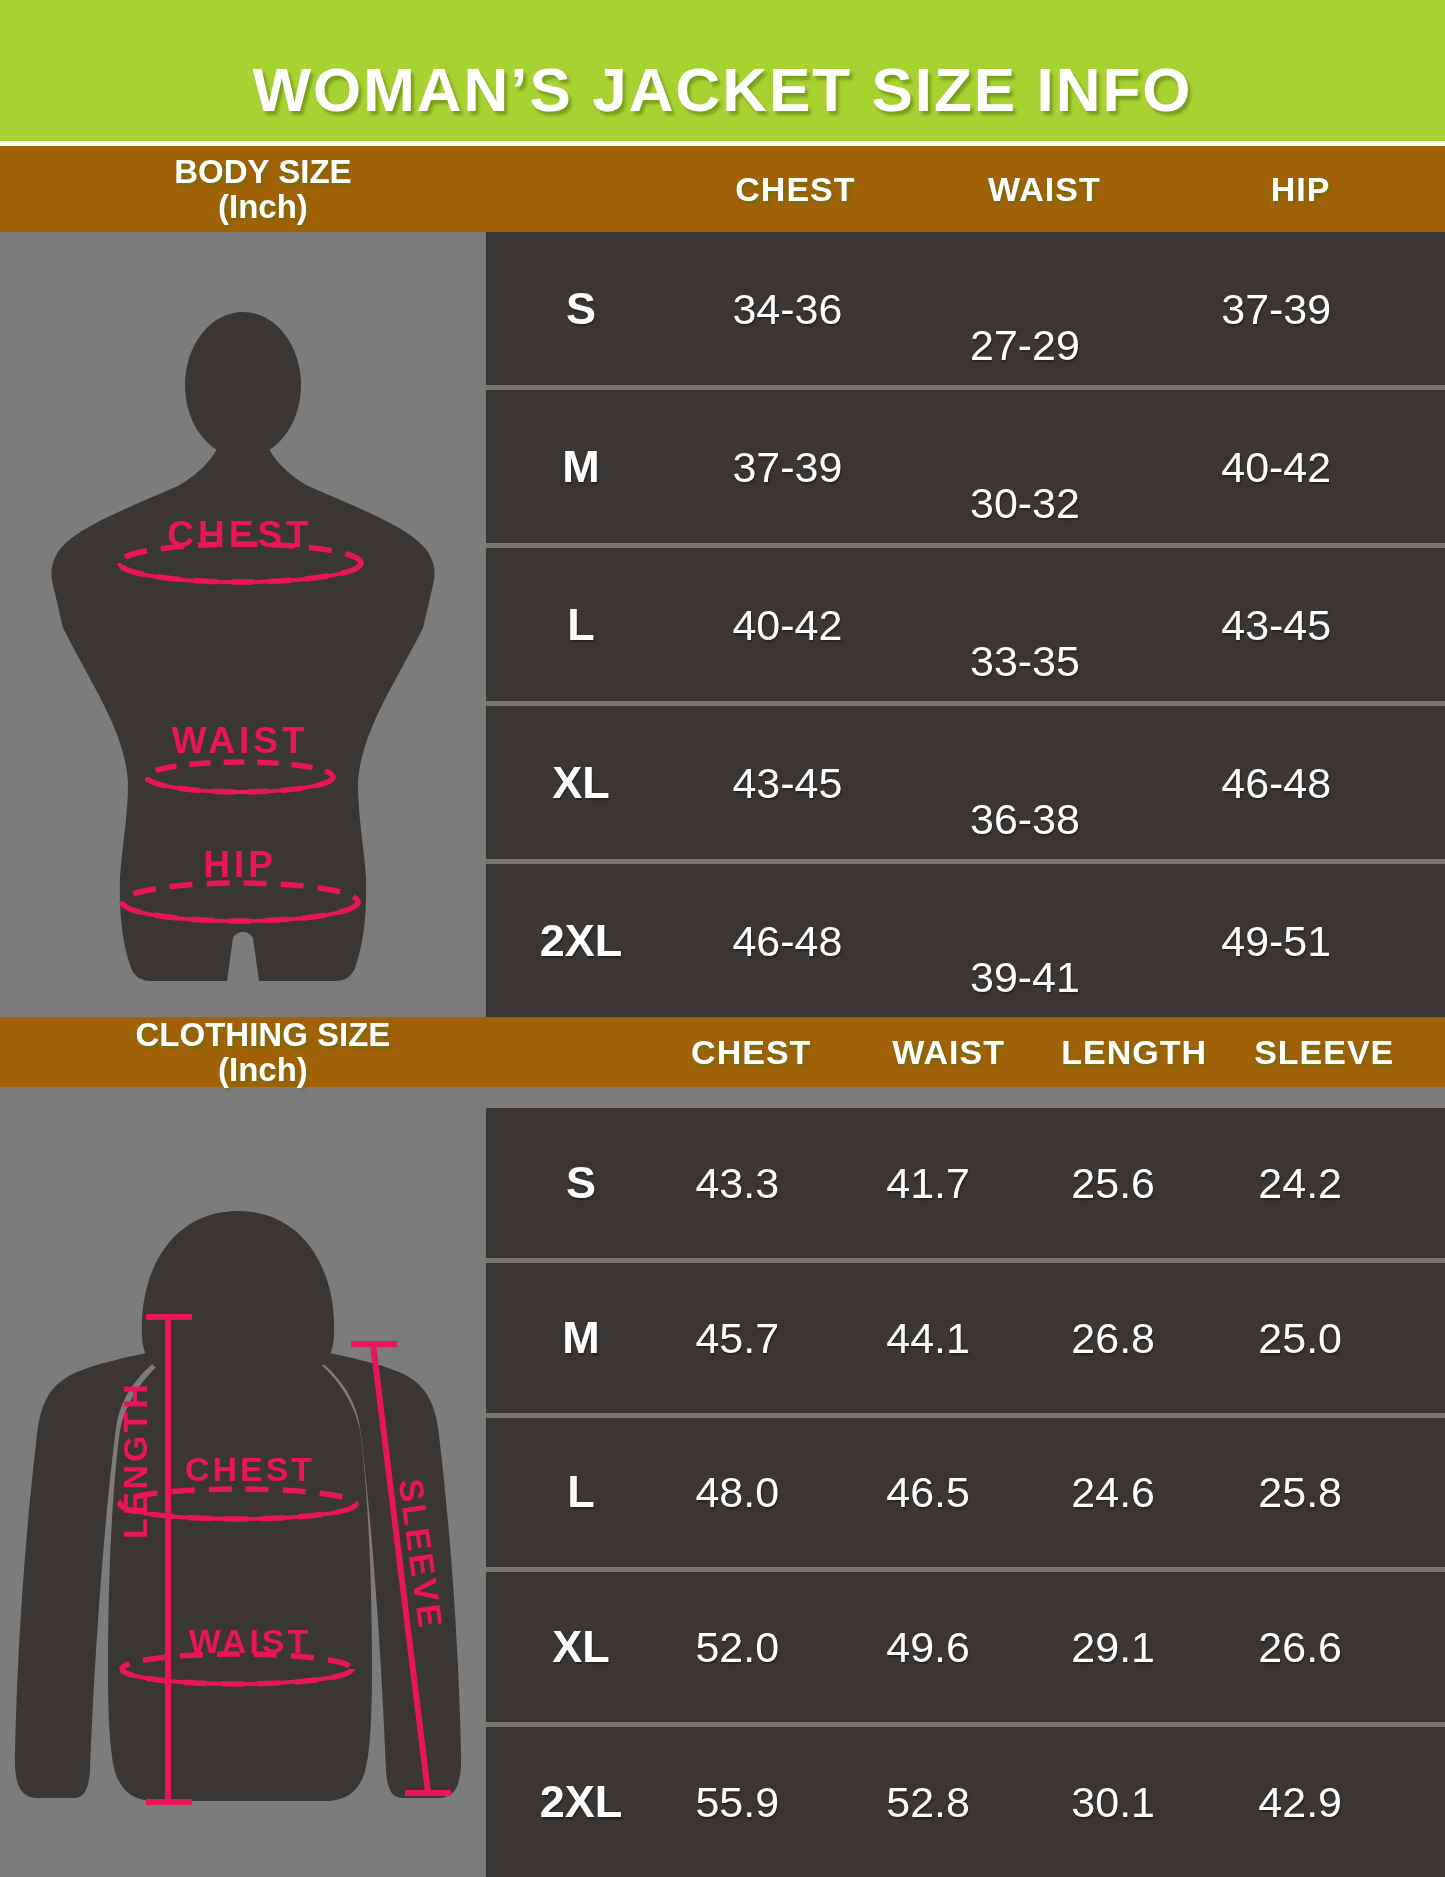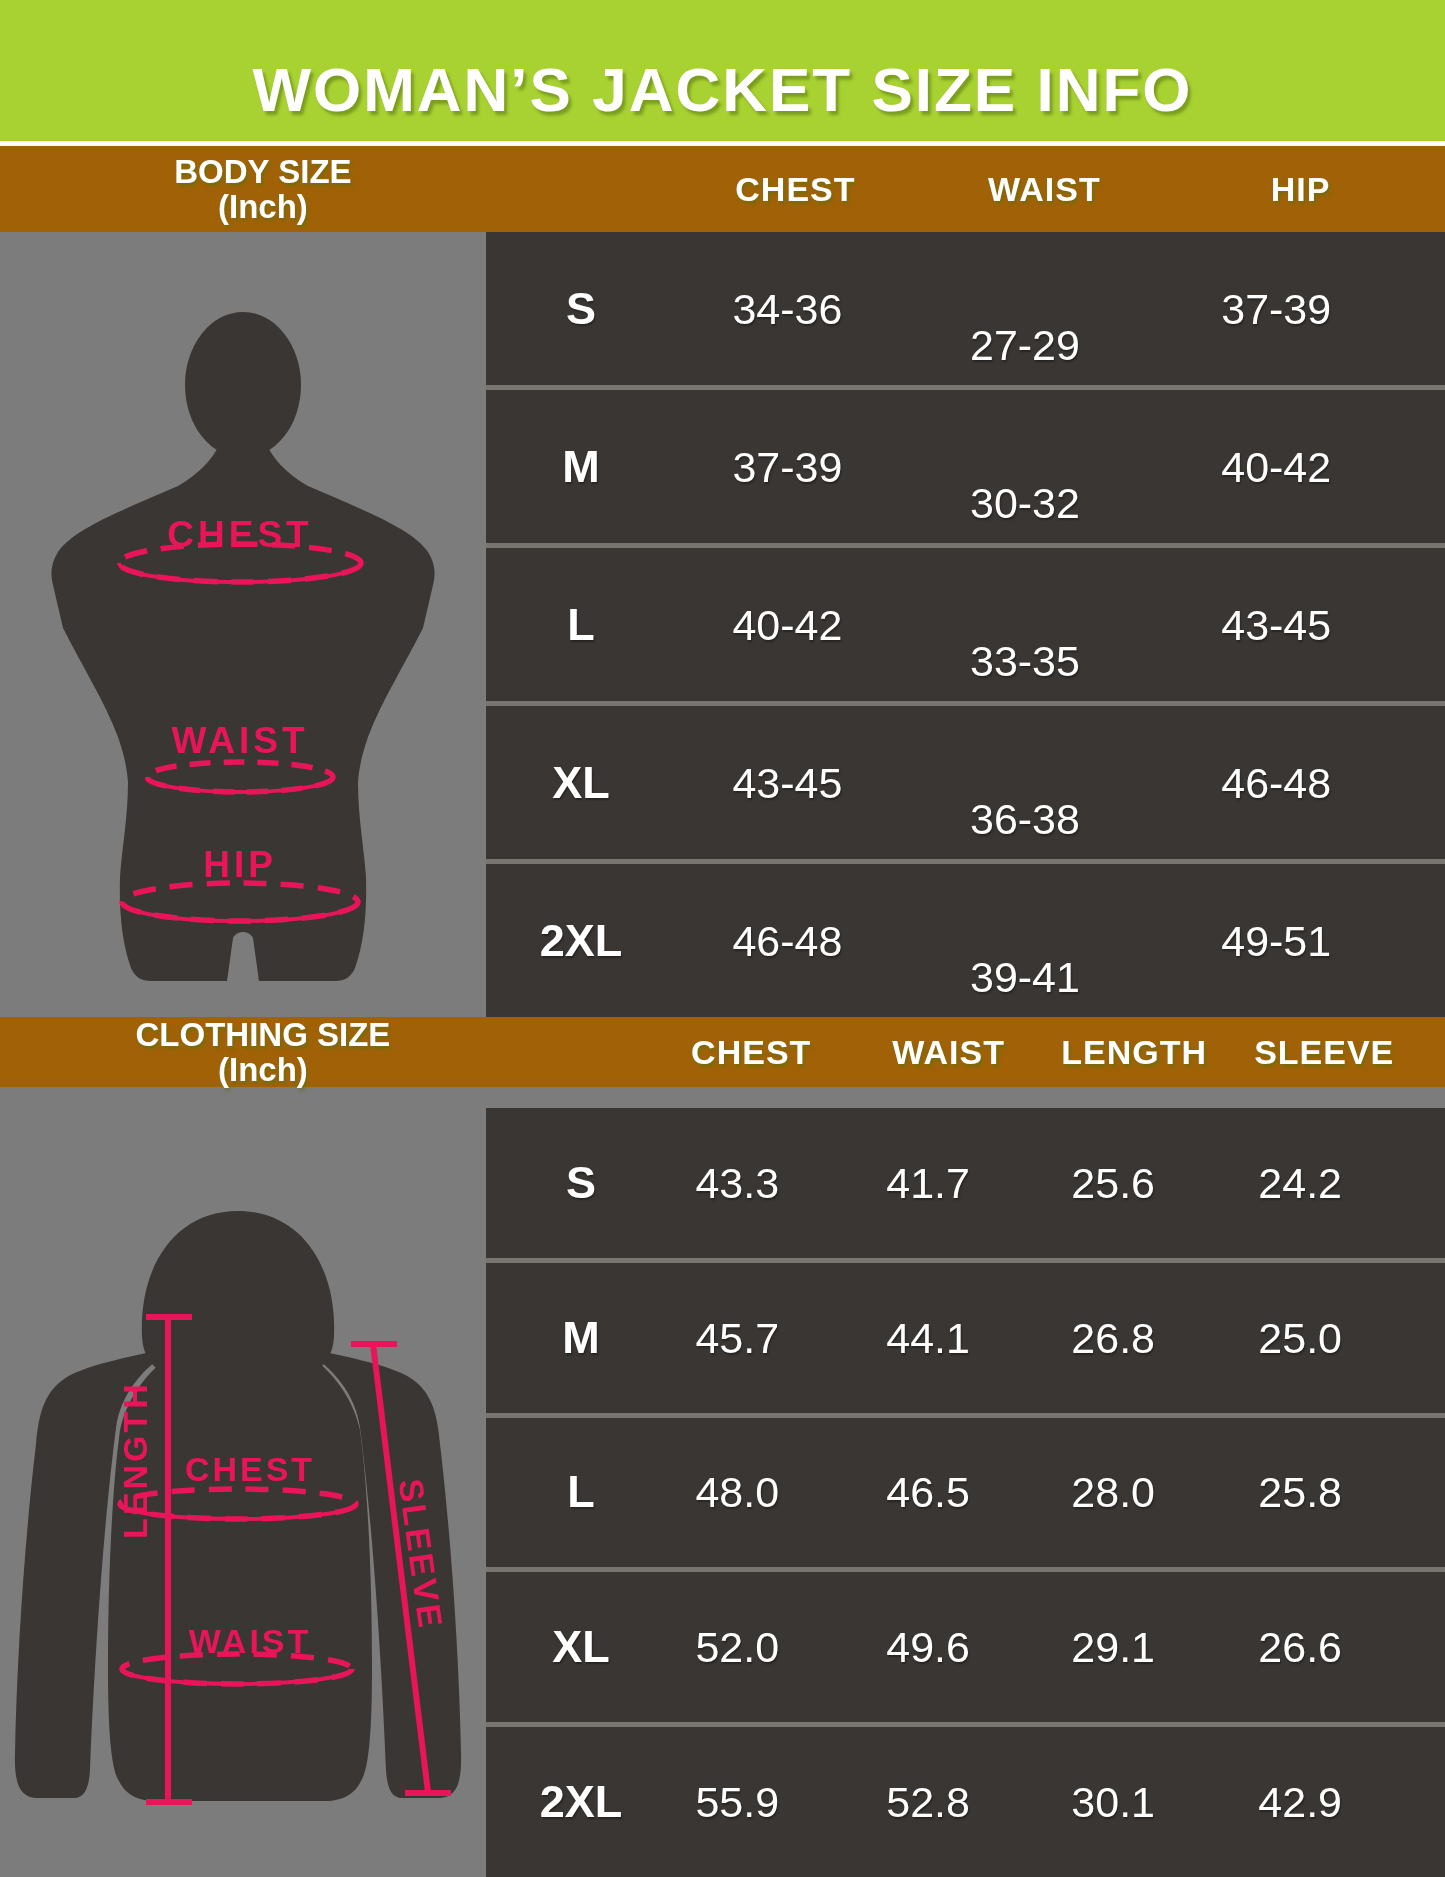--- a/index.html
+++ b/index.html
@@ -220,21 +220,21 @@
         <div class="cell size">M</div>
         <div class="cell v0">45.7</div>
         <div class="cell v1">44.1</div>
         <div class="cell v2">26.8</div>
         <div class="cell v3">25.0</div>
       </div>
         <div class="trow">
         <div class="cell size">L</div>
         <div class="cell v0">48.0</div>
         <div class="cell v1">46.5</div>
-        <div class="cell v2">28.0</div>
+        <div class="cell v2">24.6</div>
         <div class="cell v3">25.8</div>
       </div>
         <div class="trow">
         <div class="cell size">XL</div>
         <div class="cell v0">52.0</div>
         <div class="cell v1">49.6</div>
         <div class="cell v2">29.1</div>
         <div class="cell v3">26.6</div>
       </div>
         <div class="trow">

